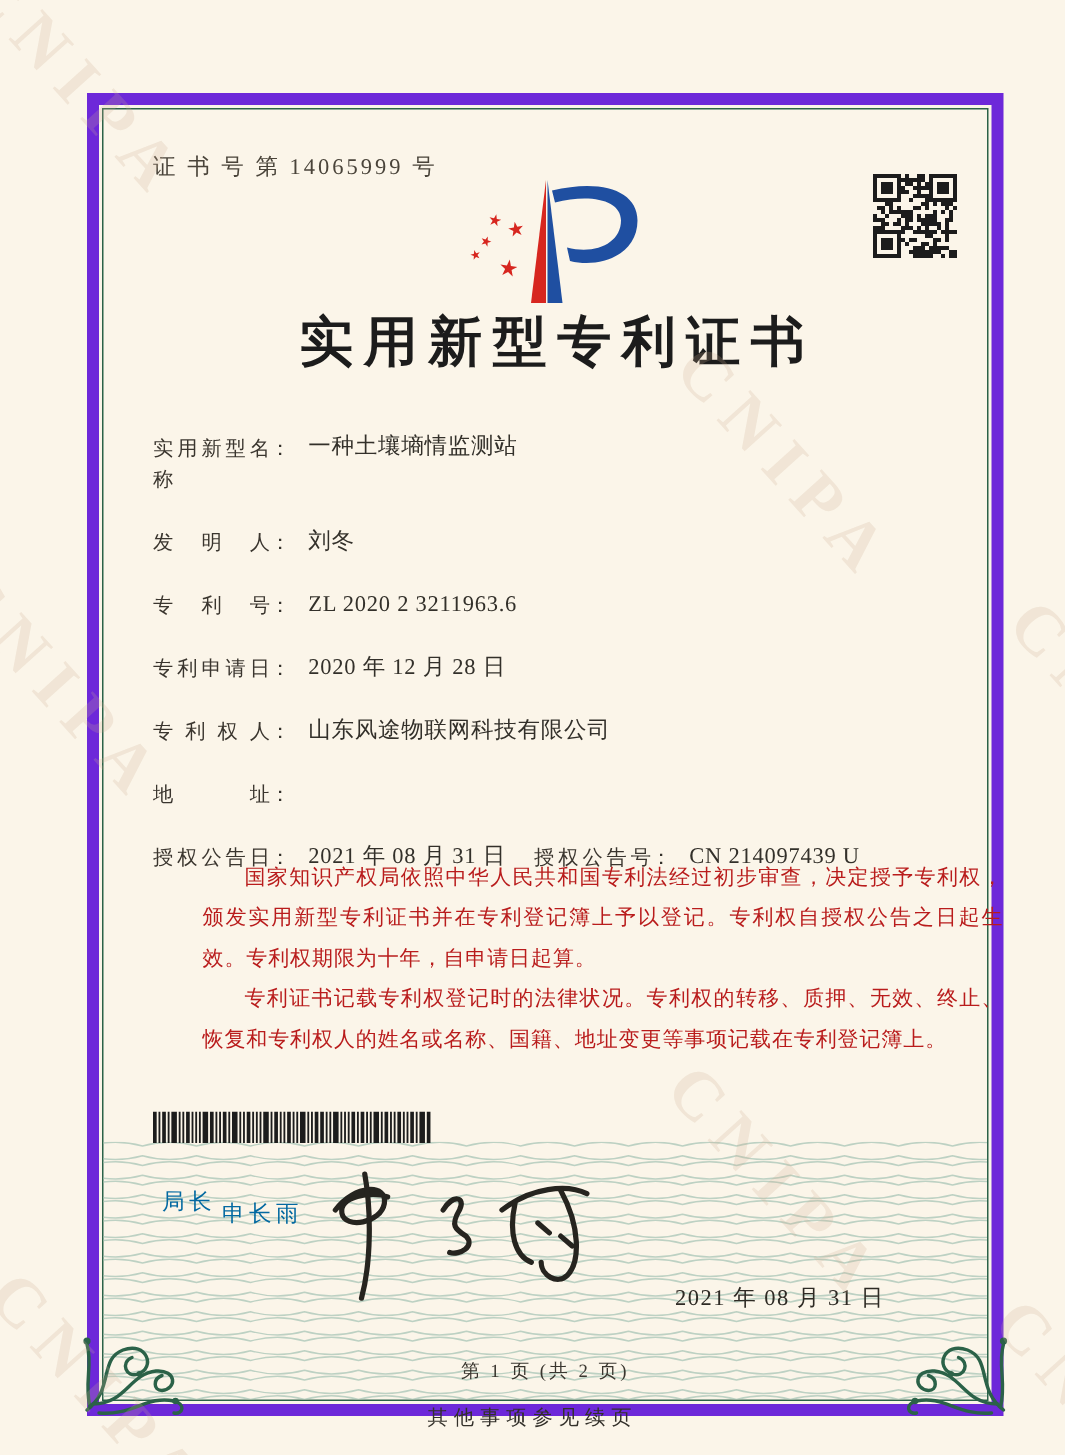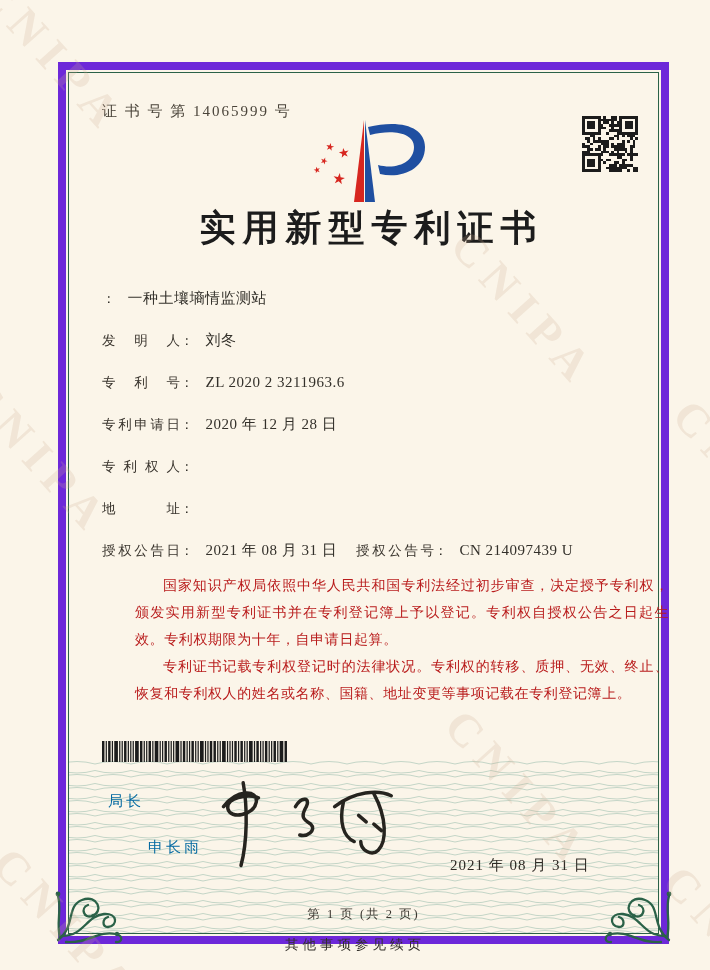--- a/index.html
+++ b/index.html
@@ -49,21 +49,21 @@
   }
   .paragraphs p{margin:0;text-indent:2em;}
   .barcode{position:absolute;left:36px;top:671px;width:196px;height:21px;}
   .guilloche{
     position:absolute;left:3px;right:3px;bottom:3px;height:172px;overflow:hidden;
   }
   .guilloche svg{display:block;}
   .guilloche path{fill:none;stroke:#bdd1c3;stroke-width:0.9;}
   .sig-label{position:absolute;font-size:15px;letter-spacing:3px;color:#0369a1;z-index:2;}
   .sig-label.role{left:42px;top:722px;}
-  .sig-label.name{left:38px;top:768px;padding-left:44px;}
+  .sig-label.name{left:38px;top:730px;padding-left:44px;}
   .signature{position:absolute;left:130px;top:704px;width:225px;height:98px;z-index:2;}
   .signature path{fill:none;stroke:#26241f;stroke-width:3.2;stroke-linecap:round;}
   .issue-date{position:absolute;left:384px;top:786px;font-size:15px;letter-spacing:1px;z-index:2;}
   .page-info{position:absolute;left:0;right:0;top:836px;text-align:center;font-size:12.5px;letter-spacing:2px;color:#3a362f;z-index:2;}
   .ornament{position:absolute;width:92px;height:94px;z-index:2;}
   .ornament path{fill:none;stroke:#2b6248;stroke-width:2.3;stroke-linecap:round;}
   .ornament circle{fill:#2b6248;}
   .ornament.bl{left:-18px;top:780px;}
   .ornament.br{left:521px;top:780px;transform:scaleX(-1);}
   .continuation{
@@ -295,20 +295,21 @@
         <rect class="d" x="0" y="14" width="7" height="7"></rect>
         <rect x="1" y="15" width="5" height="5" fill="#fbf5e9"></rect>
         <rect class="d" x="2" y="16" width="3" height="3"></rect>
       </svg>
   </div>
 
   <div class="title">实用新型专利证书</div>
 
   <div class="fields">
     <div class="field-row">
+      <span class="field-label">实用新型名称</span>
         <span class="field-colon">：</span>
       <span class="field-value">一种土壤墒情监测站</span>
     </div>
     <div class="field-row">
       <span class="field-label">发明人</span>
         <span class="field-colon">：</span>
       <span class="field-value">刘冬</span>
     </div>
     <div class="field-row">
       <span class="field-label">专利号</span>
@@ -316,20 +317,21 @@
       <span class="field-value">ZL 2020 2 3211963.6</span>
     </div>
     <div class="field-row">
       <span class="field-label">专利申请日</span>
         <span class="field-colon">：</span>
       <span class="field-value">2020 年 12 月 28 日</span>
     </div>
     <div class="field-row">
       <span class="field-label">专利权人</span>
         <span class="field-colon">：</span>
+      <span class="field-value">山东风途物联网科技有限公司</span>
     </div>
     <div class="field-row">
       <span class="field-label">地址</span>
         <span class="field-colon">：</span>
     </div>
     <div class="field-row dual-row">
       <span class="dual-part first">
         <span class="field-label">授权公告日</span>
           <span class="field-colon">：</span>
         <span class="field-value">2021 年 08 月 31 日</span>

